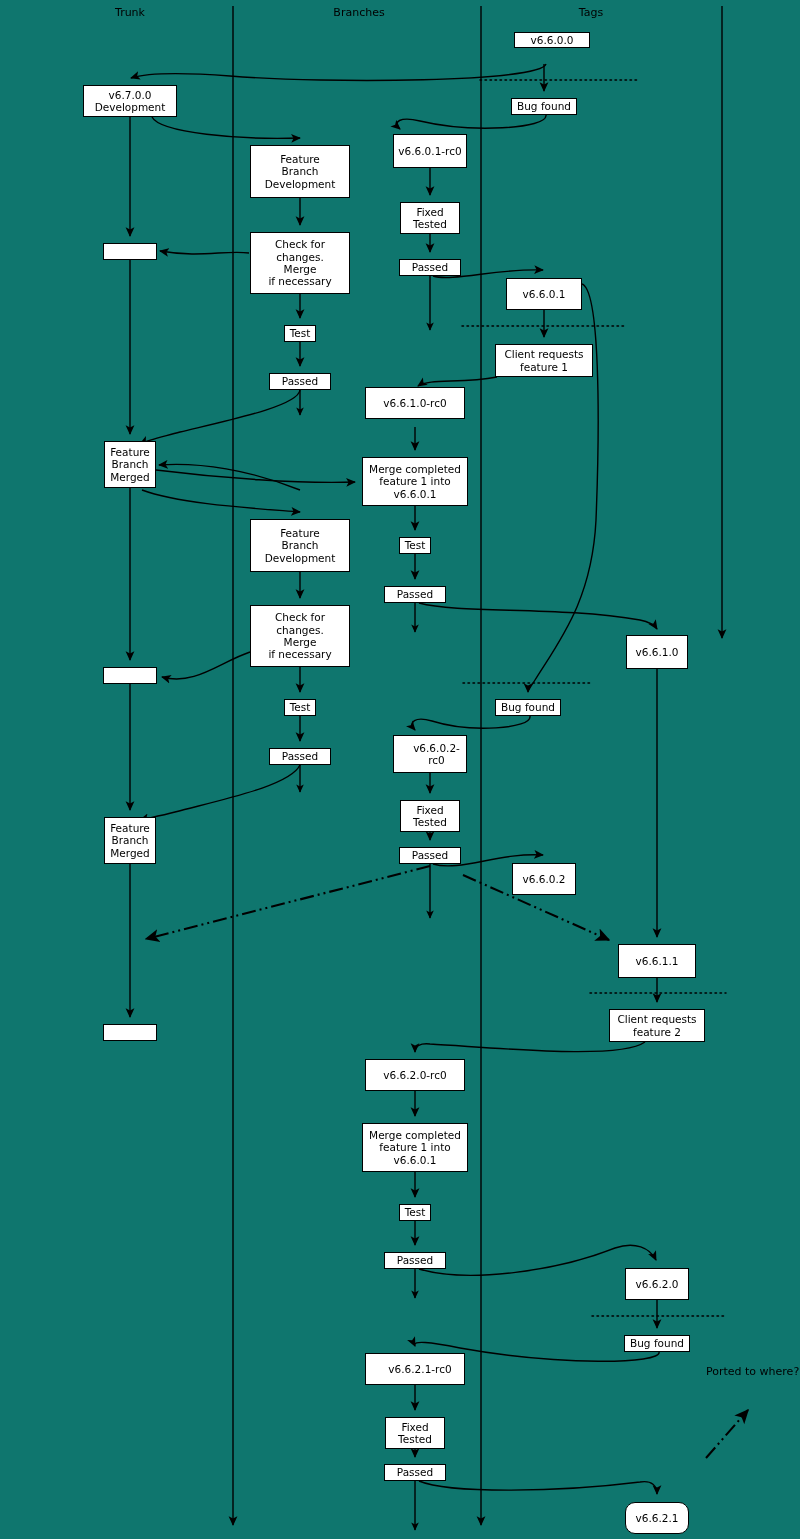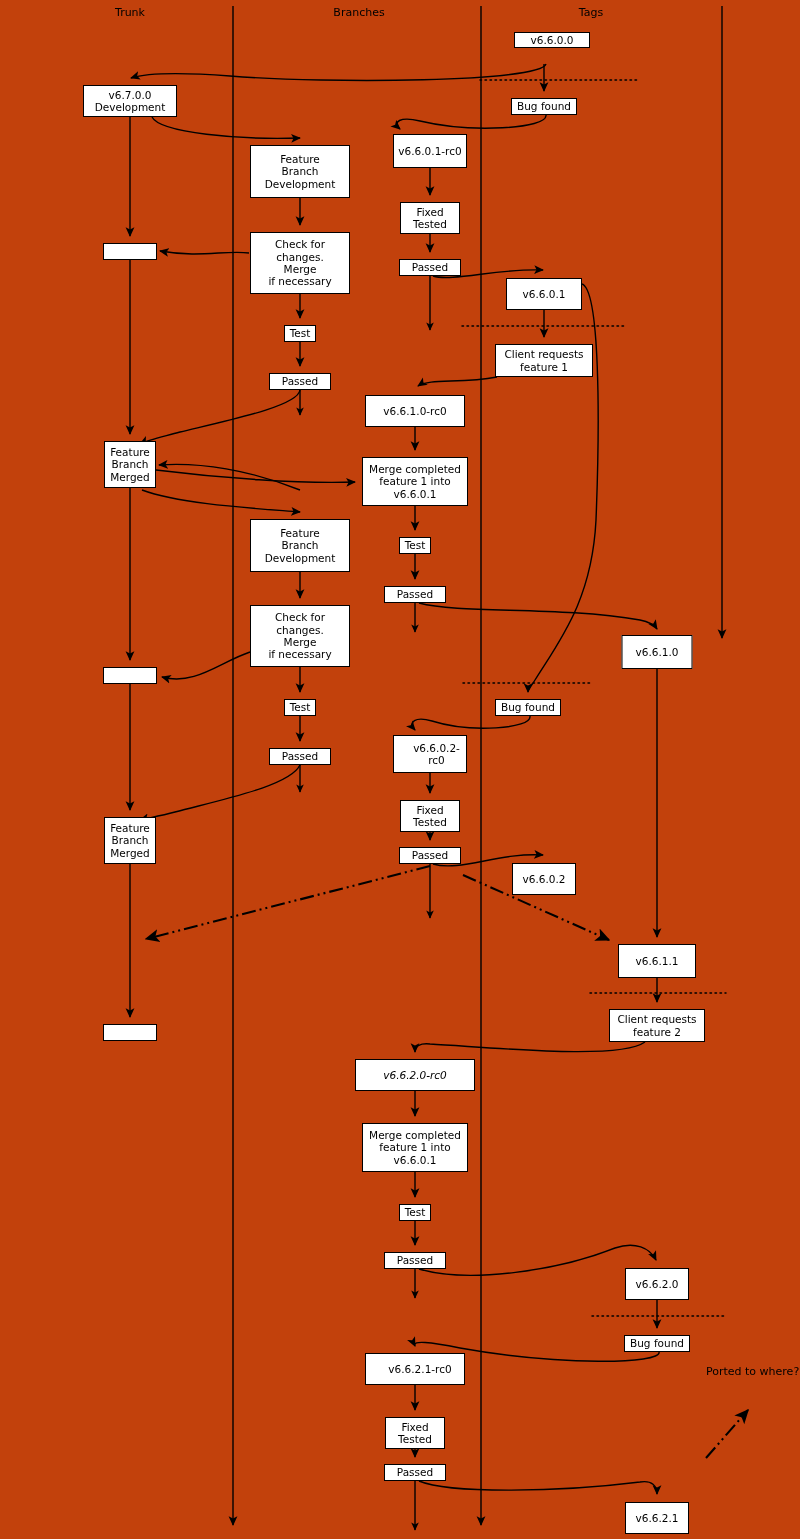--- a/index.html
+++ b/index.html
@@ -1,16 +1,16 @@
 <!DOCTYPE html>
 <html><head>
 <meta charset="utf-8">
 <style>
   html,body{margin:0;padding:0;background:#ffffff;}
-  #stage{position:relative;width:800px;height:1539px;background:#c2410c;
+  #stage{position:relative;width:800px;height:1539px;background:#0f766e;
          font-family:"DejaVu Sans","Liberation Sans",sans-serif;overflow:hidden;}
   #stage svg{position:absolute;left:0;top:0;width:800px;height:1539px;}
   .lane-title{position:absolute;font-size:11px;color:#000;white-space:nowrap;
               transform:translateX(-50%);}
   .node{position:absolute;box-sizing:border-box;border:1.4px solid #000;
         background:#ffffff;color:#000;font-size:10.5px;line-height:12.4px;
         display:flex;align-items:center;justify-content:center;text-align:center;
         transform:translateX(-50%);padding:1px 3px;}
   .note{position:absolute;font-size:11px;color:#000;white-space:nowrap;}
 </style>
@@ -166,42 +166,42 @@
       </div>
       <div class="node" style="left: 300px; top: 325px; width: 32px; height: 17px;">
         <span>Test</span>
       </div>
       <div class="node" style="left: 544px; top: 344px; width: 98px; height: 33px;">
         <span>Client requests<br>feature 1</span>
       </div>
       <div class="node" style="left: 300px; top: 373px; width: 62px; height: 17px;">
         <span>Passed</span>
       </div>
-      <div class="node" style="left: 415px; top: 395px; width: 100px; height: 32px;">
+      <div class="node" style="left: 415px; top: 387px; width: 100px; height: 32px;">
         <span>v6.6.1.0-rc0</span>
       </div>
       <div class="node" style="left: 130px; top: 441px; width: 52px; height: 47px;">
         <span>Feature<br>Branch<br>Merged</span>
       </div>
       <div class="node" style="left: 415px; top: 457px; width: 106px; height: 49px;">
         <span>Merge completed<br>feature 1 into<br>v6.6.0.1</span>
       </div>
       <div class="node" style="left: 300px; top: 519px; width: 100px; height: 53px;">
         <span>Feature<br>Branch<br>Development</span>
       </div>
       <div class="node" style="left: 415px; top: 537px; width: 32px; height: 17px;">
         <span>Test</span>
       </div>
       <div class="node" style="left: 415px; top: 586px; width: 62px; height: 17px;">
         <span>Passed</span>
       </div>
       <div class="node" style="left: 300px; top: 605px; width: 100px; height: 62px;">
         <span>Check for<br>changes.<br>Merge<br>if necessary</span>
       </div>
-      <div class="node" style="left: 657px; top: 635px; width: 71px; height: 34px;">
+      <div class="node" style="left: 657px; top: 635px; width: 62px; height: 34px;">
         <span>v6.6.1.0</span>
       </div>
       <div class="node" style="left: 130px; top: 667px; width: 54px; height: 17px;">
         <span></span>
       </div>
       <div class="node" style="left: 528px; top: 699px; width: 66px; height: 17px;">
         <span>Bug found</span>
       </div>
       <div class="node" style="left: 300px; top: 699px; width: 32px; height: 17px;">
         <span>Test</span>
@@ -226,21 +226,21 @@
       </div>
       <div class="node" style="left: 657px; top: 944px; width: 78px; height: 34px;">
         <span>v6.6.1.1</span>
       </div>
       <div class="node" style="left: 130px; top: 1024px; width: 54px; height: 17px;">
         <span></span>
       </div>
       <div class="node" style="left: 657px; top: 1009px; width: 96px; height: 33px;">
         <span>Client requests<br>feature 2</span>
       </div>
-      <div class="node" style="left: 415px; top: 1059px; width: 120px; height: 32px; font-style: italic;">
+      <div class="node" style="left: 415px; top: 1059px; width: 100px; height: 32px;">
         <span>v6.6.2.0-rc0</span>
       </div>
       <div class="node" style="left: 415px; top: 1123px; width: 106px; height: 49px;">
         <span>Merge completed<br>feature 1 into<br>v6.6.0.1</span>
       </div>
       <div class="node" style="left: 415px; top: 1204px; width: 32px; height: 17px;">
         <span>Test</span>
       </div>
       <div class="node" style="left: 415px; top: 1252px; width: 62px; height: 17px;">
         <span>Passed</span>
@@ -253,21 +253,21 @@
       </div>
       <div class="node" style="left: 415px; top: 1353px; width: 100px; height: 32px; padding-left: 13px;">
         <span>v6.6.2.1-rc0</span>
       </div>
       <div class="node" style="left: 415px; top: 1417px; width: 60px; height: 32px;">
         <span>Fixed<br>Tested</span>
       </div>
       <div class="node" style="left: 415px; top: 1464px; width: 62px; height: 17px;">
         <span>Passed</span>
       </div>
-      <div class="node" style="left: 657px; top: 1502px; width: 64px; height: 32px;">
+      <div class="node" style="left: 657px; top: 1502px; width: 64px; height: 32px; border-radius: 10px;">
         <span>v6.6.2.1</span>
       </div>
     </div>
 
   <div id="annotations-layer">
       <div class="note" style="left: 706px; top: 1365px;">Ported to where?</div>
     </div>
 
 </div>
 

